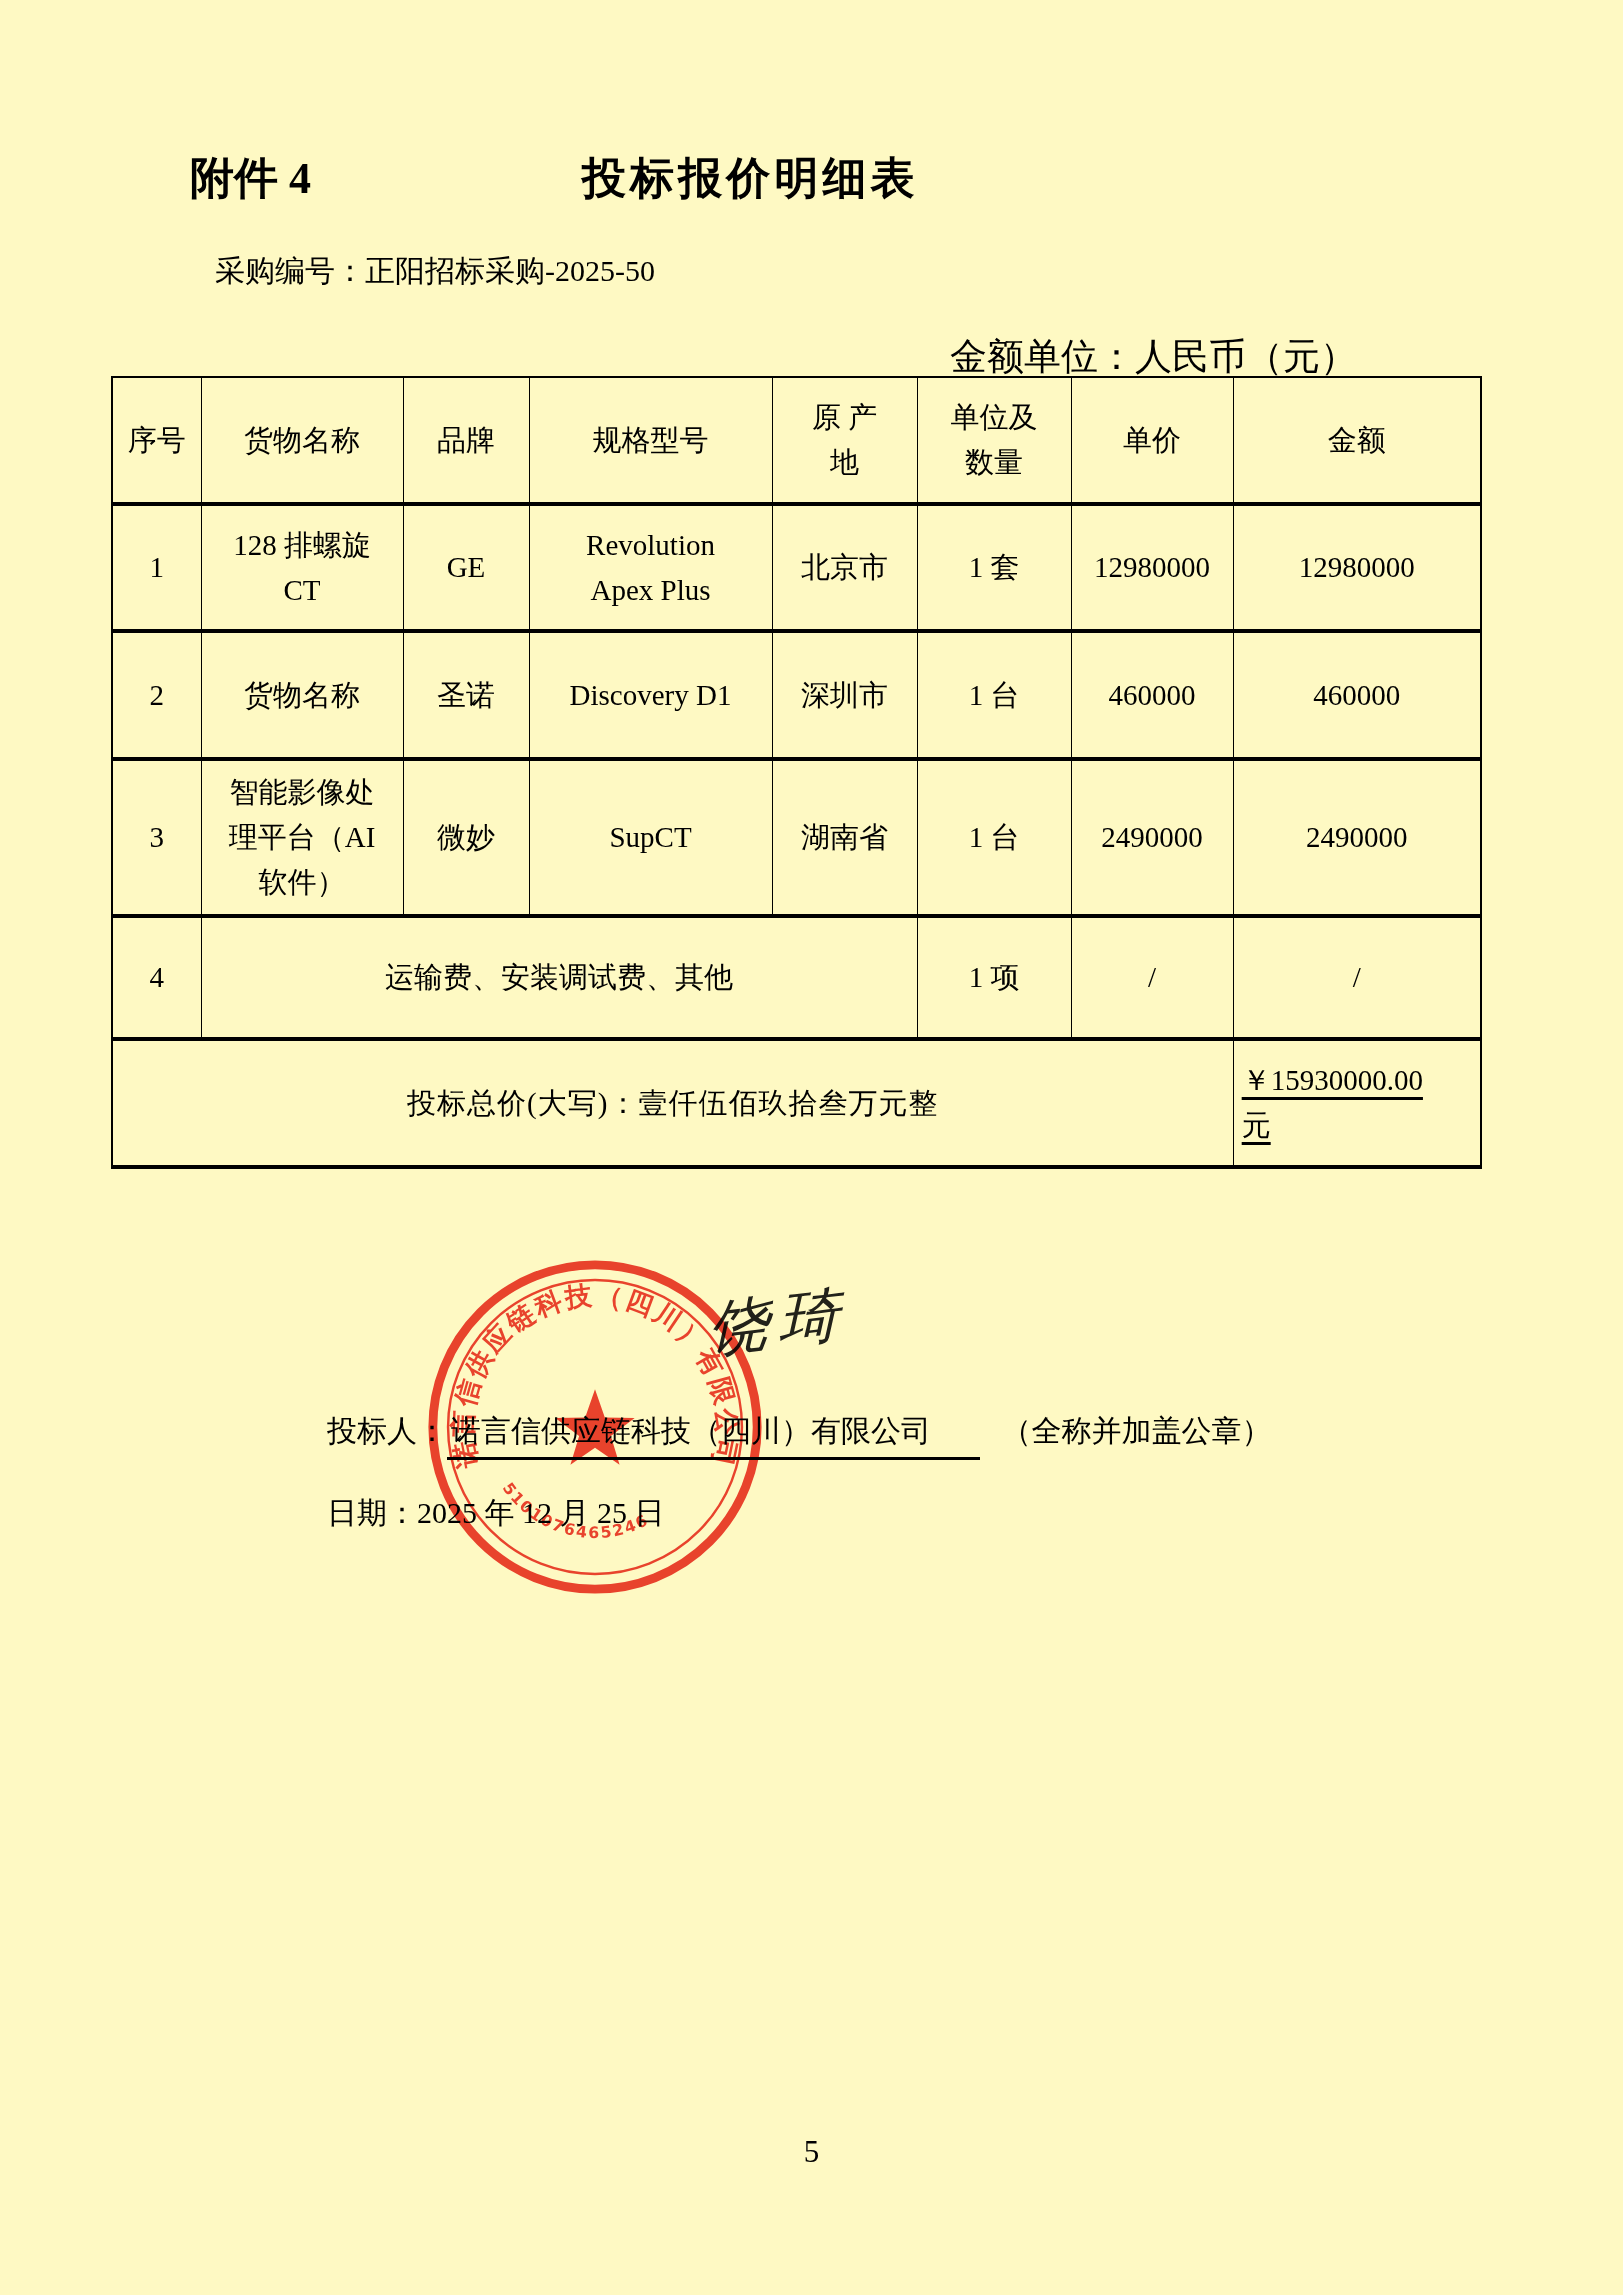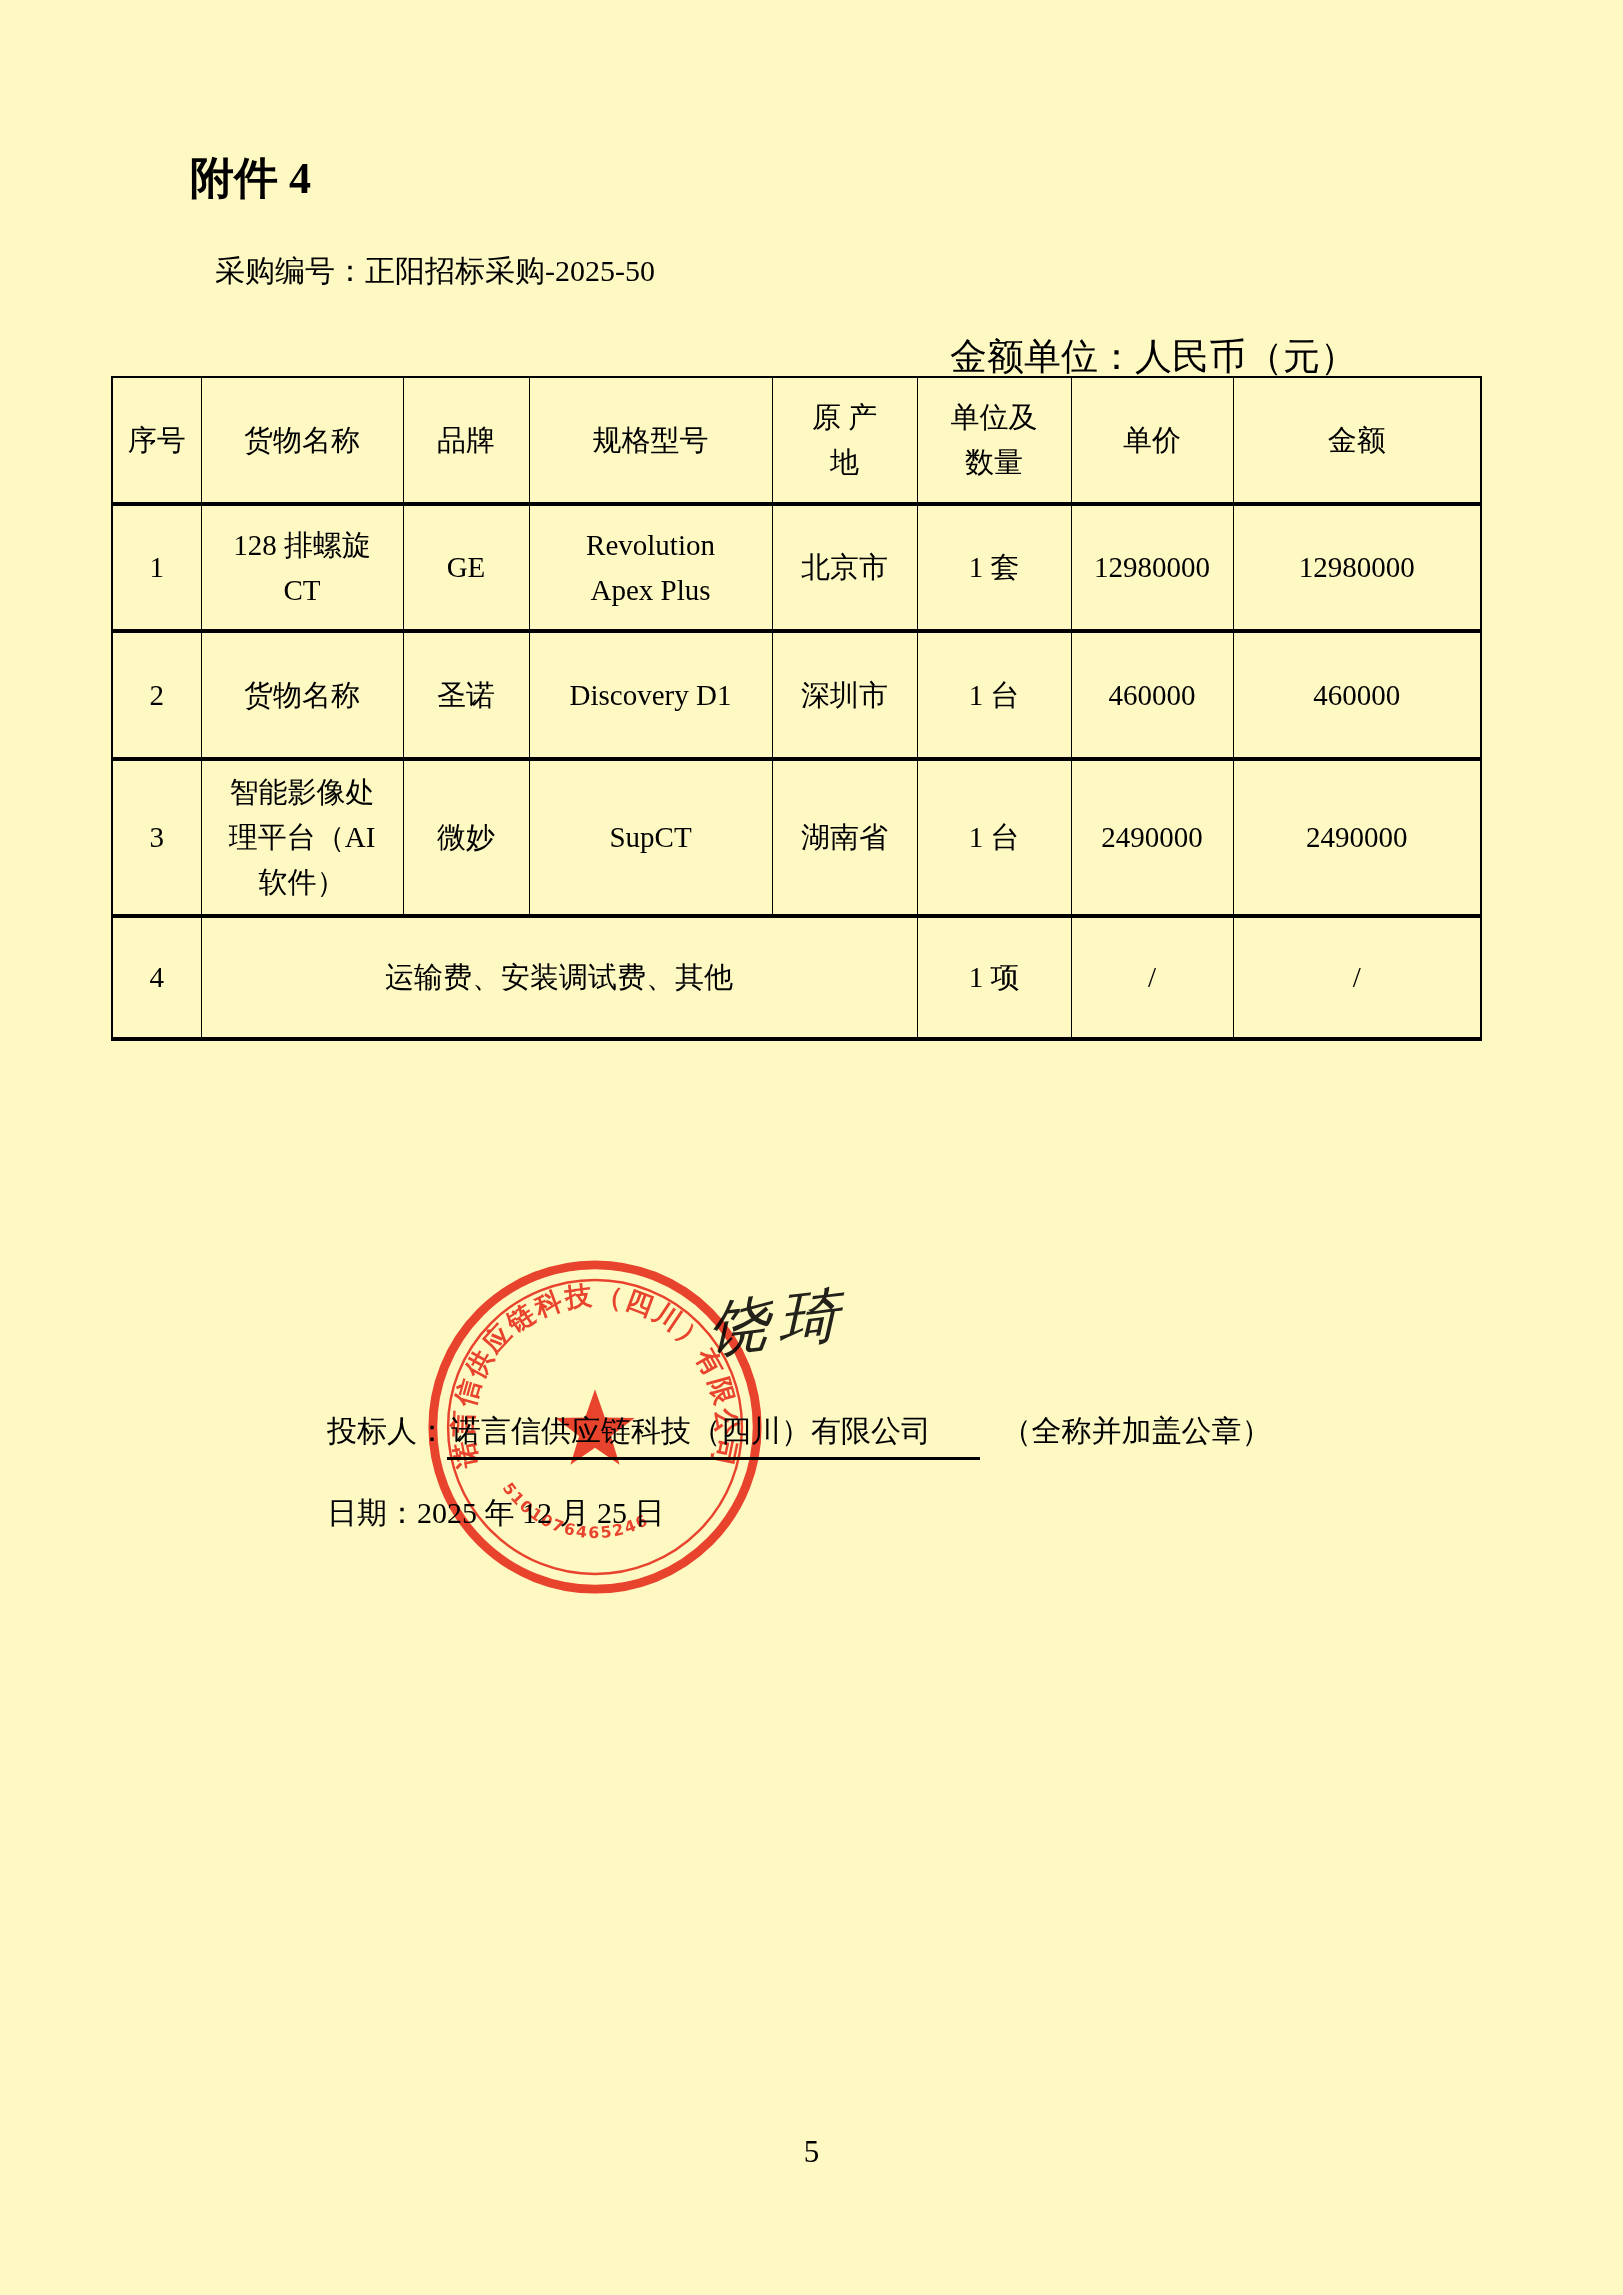--- a/index.html
+++ b/index.html
@@ -47,20 +47,21 @@
     transform:rotate(-7deg) skewX(-6deg); mix-blend-mode:multiply; font-style:italic; letter-spacing:9.2px;
   }
   .page-number { position:absolute; top:2134px; left:0; width:100%; text-align:center; font-size:31px; }
 </style>
 </head>
 <body>
 
 <div class="page">
 
   <div class="attachment-label">附件 4</div>
+  <div class="main-title">投标报价明细表</div>
   <div class="procurement-line">采购编号：正阳招标采购-2025-50</div>
   <div class="unit-note">金额单位：人民币（元）</div>
 
   <table class="bid-table">
     <colgroup>
       <col style="width:89px">
         <col style="width:202px">
         <col style="width:126px">
         <col style="width:243px">
       <col style="width:145px">
@@ -115,20 +116,25 @@
         <td>2490000</td>
         <td>2490000</td>
       </tr>
       <tr style="height:123px;">
         <td>4</td>
         <td colspan="4">运输费、安装调试费、其他</td>
         <td>1 项</td>
         <td>/</td>
         <td>/</td>
       </tr>
+      <tr style="height:128px;">
+        <td colspan="7" class="total-label-cell">投标总价(大写)：壹仟伍佰玖拾叁万元整</td>
+        <td class="amount-total-cell"><span class="underlined">￥15930000.00
+元</span></td>
+      </tr>
     </tbody>
   </table>
 
 
   <div class="sig-line2"><span>投标人：</span><span class="company-underlined">诺言信供应链科技（四川）有限公司</span><span class="sig-suffix">（全称并加盖公章）</span></div>
 
   <div class="sig-line3">日期：2025 年 12 月 25 日</div>
 
   <svg class="stamp-svg" viewBox="0 0 700 700">
     <circle cx="350" cy="350" r="330" fill="none" stroke="var(--stamp-color)" stroke-width="18"></circle>

